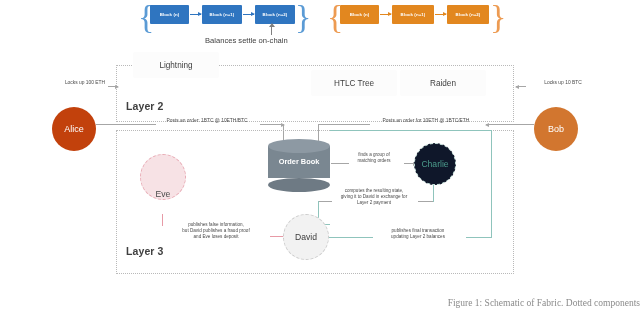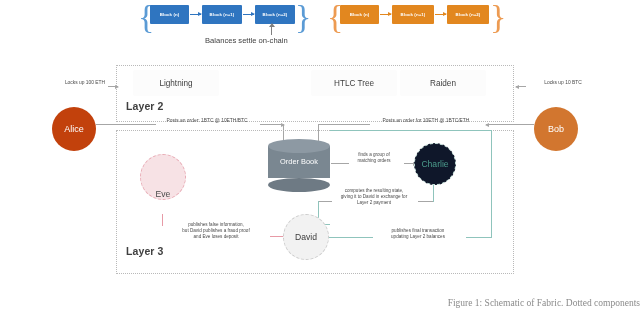--- a/index.html
+++ b/index.html
@@ -200,21 +200,21 @@
   <div class="blk orange" style="left:392px;top:5px;width:42px;">Block (n+1)</div>
   <div class="arrowsm or" style="left:435px;width:11px;"></div>
   <div class="blk orange" style="left:447px;top:5px;width:42px;">Block (n+2)</div>
 
   <div class="settle-arrow" style="left:271px;top:26px;"></div>
   <div class="settle-label" style="left:205px;top:36px;">Balances settle on-chain</div>
 
   <div class="layer-box" style="left:116px;top:65px;width:396px;height:55px;"></div>
   <div class="layer-title" style="left:126px;top:100px;">Layer 2</div>
 
-  <div class="proto" style="left:133px;top:70px;width:86px;text-align:right;">Lightning</div>
+  <div class="proto" style="left:133px;top:52px;width:86px;text-align:right;">Lightning</div>
   <div class="proto" style="left:400px;top:70px;width:86px;">Raiden</div>
   <div class="proto" style="left:311px;top:70px;width:86px;">HTLC Tree</div>
 
   <div class="note" style="left:50px;top:80px;width:70px;">Locks up 100 ETH</div>
   <div class="hline gray c-gray ar-r" style="left:108px;top:86px;width:10px;"></div>
 
   <div class="note" style="left:528px;top:80px;width:70px;">Locks up 10 BTC</div>
   <div class="hline gray c-gray ar-l" style="left:516px;top:86px;width:10px;"></div>
 
   <div class="node alice" style="left:52px;top:107px;width:44px;height:44px;">
@@ -230,21 +230,21 @@
   <div class="vline gray" style="left:283px;top:124px;height:20px;"></div>
 
   <div class="hline gray" style="left:318px;top:124px;width:52px;"></div>
   <div class="note" style="left:366px;top:118px;width:120px;">Posts an order for 10ETH @ 1BTC/ETH</div>
   <div class="hline gray c-gray ar-l" style="left:486px;top:124px;width:48px;"></div>
   <div class="vline gray" style="left:318px;top:124px;height:20px;"></div>
 
   <div class="layer-box" style="left:116px;top:130px;width:396px;height:142px;"></div>
   <div class="layer-title" style="left:126px;top:245px;text-align:center;">Layer 3</div>
 
-  <div class="cyl" style="left:268px;top:139px;width:62px;height:46px;">
+  <div class="cyl" style="left:268px;top:139px;width:62px;height:46px;font-weight:bold;">
     <div class="bot"></div>
     <div class="body"></div>
     <div class="top"></div>
     <div class="lbl">Order Book</div>
   </div>
 
   <div class="hline gray" style="left:331px;top:163px;width:18px;"></div>
   <div class="note sm" style="left:343px;top:152px;width:62px;">finds a group of
 matching orders</div>
   <div class="hline gray c-gray ar-r" style="left:404px;top:163px;width:12px;"></div>

